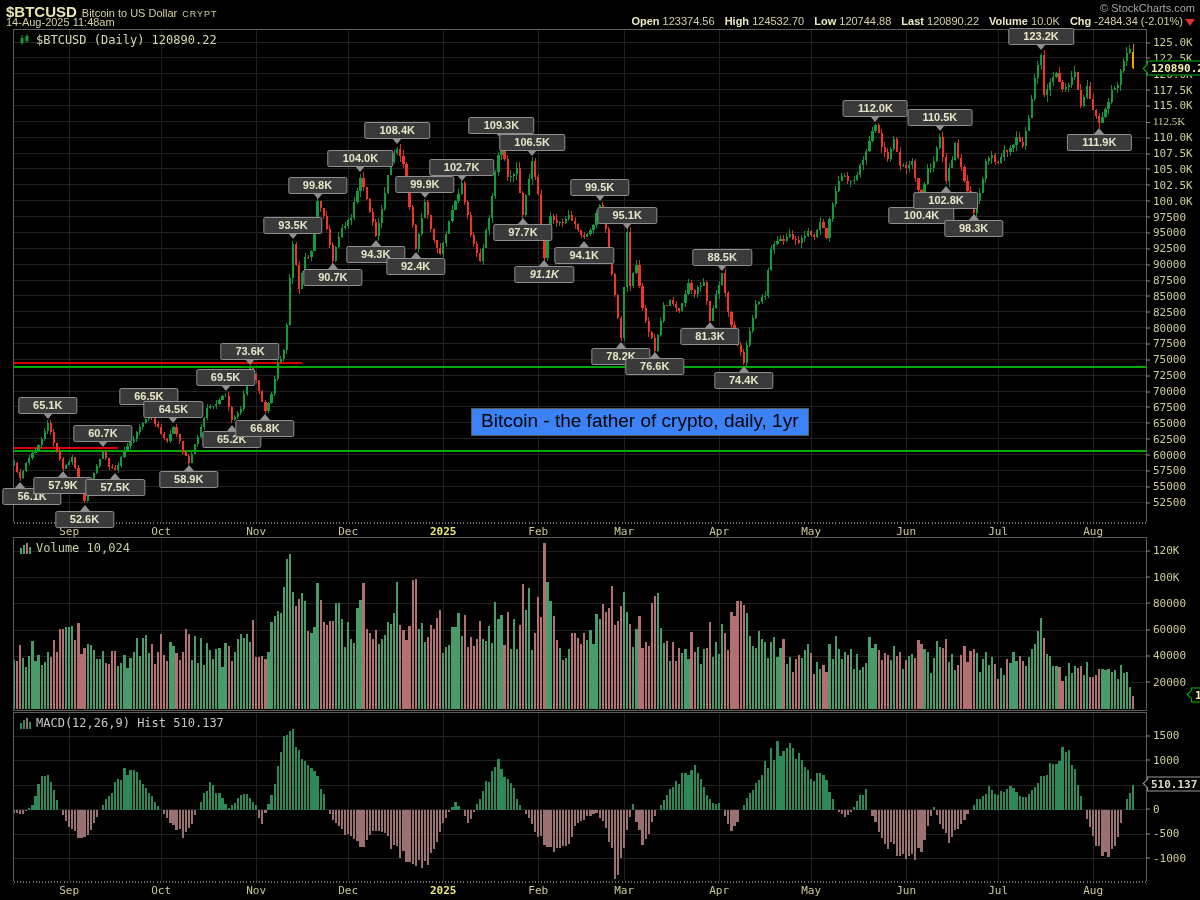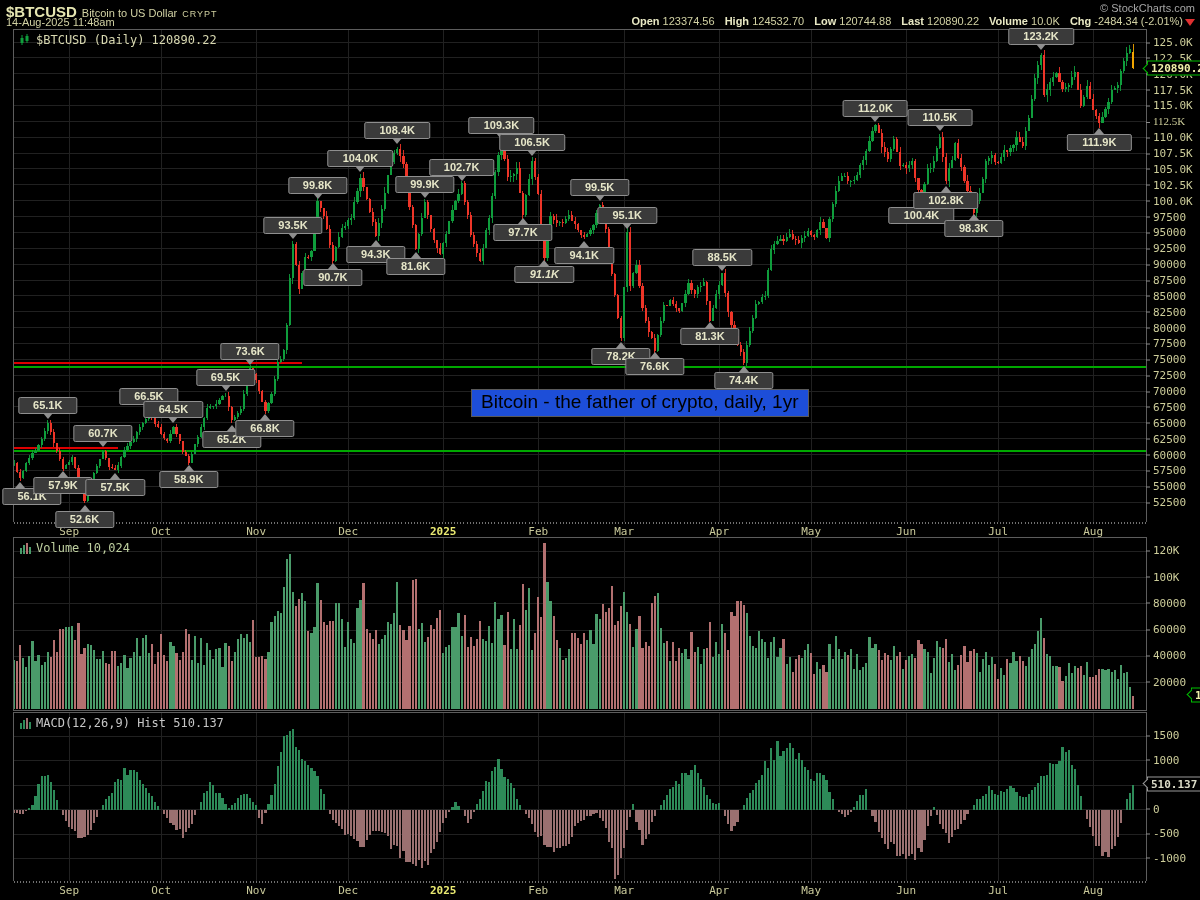--- a/index.html
+++ b/index.html
@@ -39,21 +39,21 @@
     border-left:5px solid transparent;border-right:5px solid transparent;border-top:6px solid #8f8f8f;}
   .triU{position:absolute;transform:translateX(-50%);width:0;height:0;z-index:5;
     border-left:5px solid transparent;border-right:5px solid transparent;border-bottom:6px solid #8f8f8f;}
   
   .cpb{position:absolute;left:1147px;transform:translateY(-50%);background:#000;border:1px solid #00c000;
     color:#f0f0a8;font-weight:bold;font-size:11px;line-height:13px;padding:0 3px;white-space:nowrap;z-index:6;}
   .cpb .notch{position:absolute;left:-4px;top:50%;width:6px;height:6px;background:#000;
     border-left:1px solid;border-bottom:1px solid;border-color:inherit;transform:translateY(-50%) rotate(45deg);}
   .cpb.gray{border-color:#9a9a9a;color:#dcdcc8;}
   
-  #anno{position:absolute;left:471px;top:389px;background:#1d4ed8;color:#000;border:1px solid #5a5a5a;
+  #anno{position:absolute;left:471px;top:408px;background:#3b82f6;color:#000;border:1px solid #5a5a5a;
     font:19px "Liberation Sans",sans-serif;padding:1px 9px 3px 9px;z-index:7;white-space:nowrap;}
 </style>
 </head>
 <body>
 
 <div id="app">
 
   <div id="hdr">
     <div class="hl" style="left:6px;top:2px;">
       <span class="sym">$BTCUSD</span><span class="nm">Bitcoin to US Dollar</span><span class="ex">CRYPT</span>
@@ -1760,21 +1760,21 @@
       <div class="co" style="left: 317.514px; top: 176.944px;">99.8K</div>
       <div class="triD" style="left: 317.514px; top: 192.944px;"></div>
       <div class="co" style="left: 332.843px; top: 268.702px;">90.7K</div>
       <div class="triU" style="left: 332.843px; top: 262.702px;"></div>
       <div class="co" style="left: 360.435px; top: 150.287px;">104.0K</div>
       <div class="triD" style="left: 360.435px; top: 166.287px;"></div>
       <div class="co" style="left: 375.764px; top: 245.853px;">94.3K</div>
       <div class="triU" style="left: 375.764px; top: 239.853px;"></div>
       <div class="co" style="left: 397.225px; top: 122.36px;">108.4K</div>
       <div class="triD" style="left: 397.225px; top: 138.36px;"></div>
-      <div class="co" style="left: 415.62px; top: 257.912px;">81.6K</div>
+      <div class="co" style="left: 415.62px; top: 257.912px;">92.4K</div>
       <div class="triU" style="left: 415.62px; top: 251.912px;"></div>
       <div class="co" style="left: 424.817px; top: 176.31px;">99.9K</div>
       <div class="triD" style="left: 424.817px; top: 192.31px;"></div>
       <div class="co" style="left: 461.607px; top: 158.538px;">102.7K</div>
       <div class="triD" style="left: 461.607px; top: 174.538px;"></div>
       <div class="co" style="left: 501.462px; top: 116.648px;">109.3K</div>
       <div class="triD" style="left: 501.462px; top: 132.648px;"></div>
       <div class="co" style="left: 522.923px; top: 224.273px;">97.7K</div>
       <div class="triU" style="left: 522.923px; top: 218.273px;"></div>
       <div class="co" style="left: 532.12px; top: 134.419px;">106.5K</div>

